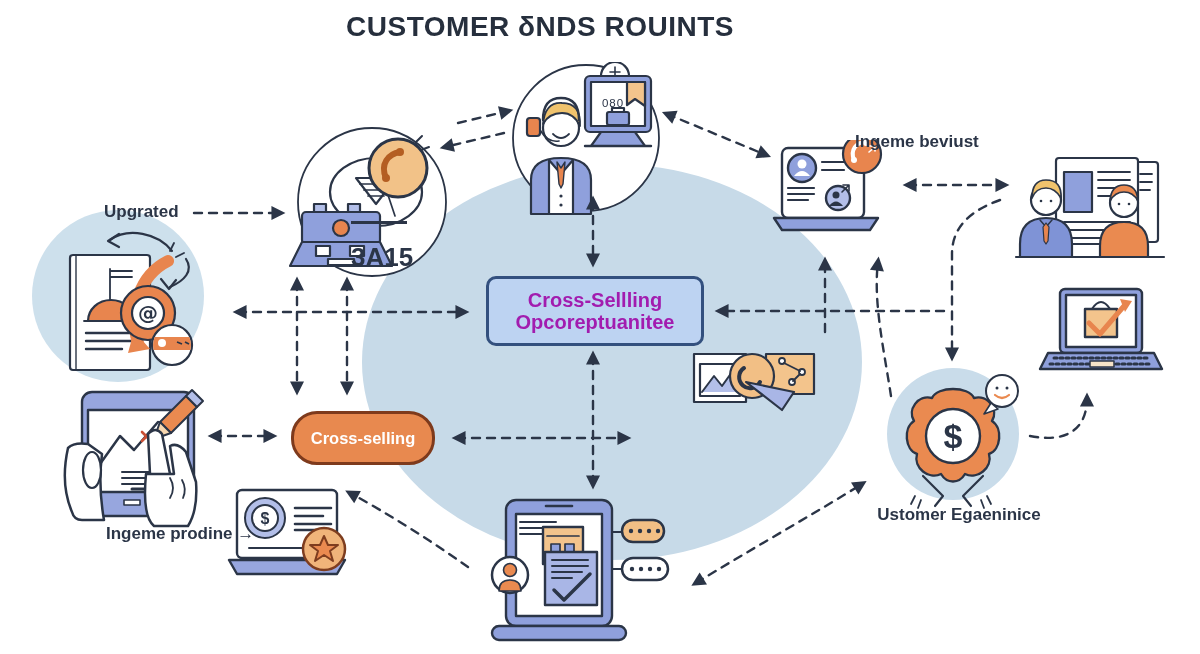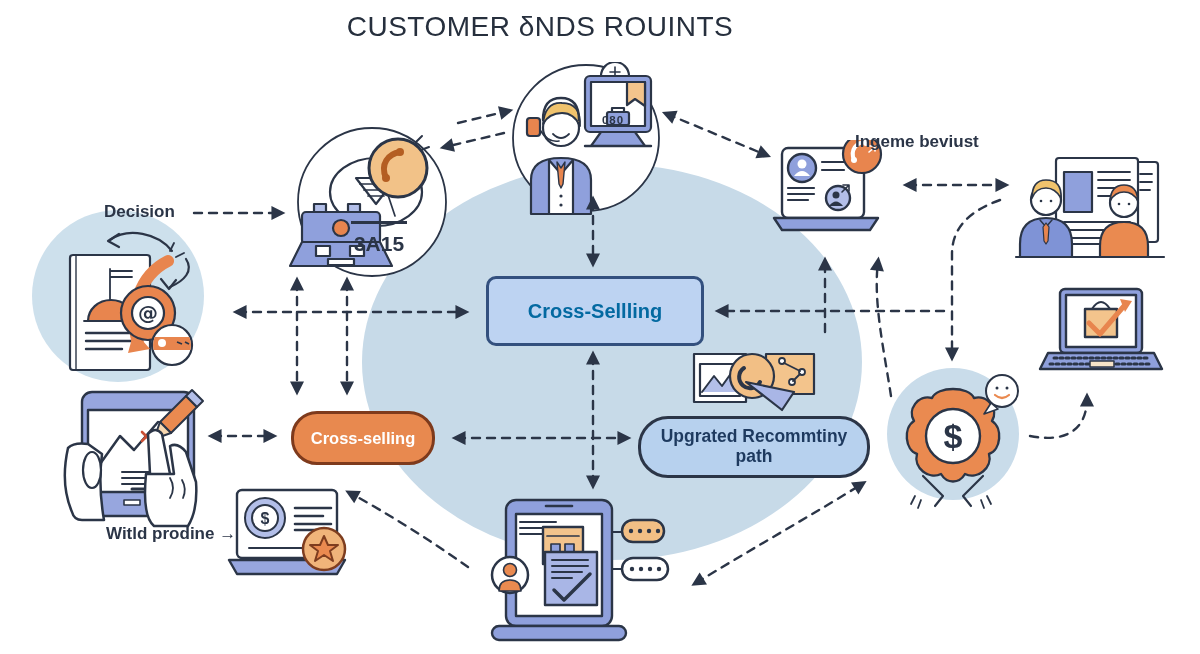--- a/index.html
+++ b/index.html
@@ -4,33 +4,33 @@
 <style>
   html,body{margin:0;padding:0;background:#fff;}
   #canvas{position:relative;width:1200px;height:654px;background:#ffffff;overflow:hidden;
           font-family:"Liberation Sans",sans-serif;}
   .abs{position:absolute;}
   svg{display:block;}
   .layer{position:absolute;left:0;top:0;}
   .lbl{position:absolute;font-weight:bold;color:#2b3547;font-size:17px;white-space:nowrap;}
   .ctr{text-align:center;}
   #title{position:absolute;left:0;top:11px;width:1080px;text-align:center;
-         font-size:28px;font-weight:400;letter-spacing:.5px;color:#262f3d;}
+         font-size:28px;font-weight:700;letter-spacing:.5px;color:#262f3d;}
   .node{position:absolute;display:flex;flex-direction:column;align-items:center;justify-content:center;
         font-weight:bold;line-height:1.12;}
   #center-box{left:486px;top:276px;width:212px;height:64px;background:#bdd3f2;
-              border:3px solid #33507e;border-radius:10px;color:#0369a1;font-size:20px;}
+              border:3px solid #33507e;border-radius:10px;color:#a21caf;font-size:20px;}
   #orange-pill{left:291px;top:411px;width:138px;height:48px;background:#e8894f;
                border:3px solid #7e3a1c;border-radius:26px;color:#ffffff;font-size:16.5px;justify-content:center;}
   #blue-pill{left:638px;top:416px;width:226px;height:56px;background:#b7d1ee;
              border:3px solid #2b3547;border-radius:30px;color:#1e3a5f;font-size:17.5px;}
-  #t-3a15{position:absolute;left:351px;top:221px;width:56px;text-align:center;
-          border-top:3px solid #2b3547;padding-top:8px;font-size:21px;font-weight:bold;color:#2b3547;}
+  #t-3a15{position:absolute;left:351px;top:221px;width:56px;text-align:left;
+          border-top:3px solid #2b3547;padding-top:18px;font-size:26px;font-weight:bold;color:#2b3547;}
   #t-080{position:absolute;left:598px;top:97px;width:30px;text-align:center;
-         font-size:11.5px;font-weight:bold;letter-spacing:1px;color:#2b3547;margin-top:17px;}
+         font-size:11.5px;font-weight:normal;letter-spacing:1px;color:#2b3547;}
 </style>
 </head>
 <body>
 
 <div id="canvas">
 
   <svg class="layer" width="1200" height="654">
     <ellipse cx="612" cy="362" rx="250" ry="198" fill="#c7dae8"></ellipse>
     <circle cx="118" cy="296" r="86" fill="#cde0ec"></circle>
     <circle cx="953" cy="434" r="66" fill="#c9dcea"></circle>
@@ -249,49 +249,47 @@
       <path d="M10,70 q-8,36 4,64 q2,8 10,8 h22 q-6,-34 -2,-66 l-14,-10 q-14,-2 -20,4 z" fill="#fff" stroke-width="2.5"></path>
       <ellipse cx="34" cy="92" rx="9" ry="18" fill="#fff" stroke-width="2.2"></ellipse>
       <path d="M90,56 q8,-8 14,0 l8,40 q-12,6 -20,0 z" fill="#fff" stroke-width="2.5"></path>
       <path d="M88,96 q-4,42 8,52 h34 q10,-16 8,-44 l-10,-30 q-8,-10 -16,-6 l4,28 z" fill="#fff" stroke-width="2.5"></path>
       <path d="M112,100 q6,10 0,20 M124,102 q5,9 1,18" stroke-width="1.8"></path>
     </g>
   </svg>
 
   <div class="node" id="center-box">
     <span>Cross-Sellling</span>
+    <span>Opcoreptuanitee</span>
   </div>
   <div class="node" id="orange-pill">
     <span>Cross-selling</span>
-  </div>
-  <div class="node" id="blue-pill">
-    <span>Upgrated Recommtiny</span>
-    <span>path</span>
   </div>
 
   <svg class="abs" style="left:690px;top:348px" width="130" height="66" viewBox="0 0 130 66">
     <g stroke="#2b3547" stroke-width="2.2" stroke-linejoin="round" stroke-linecap="round" fill="none">
       <rect x="4" y="6" width="52" height="48" fill="#fff"></rect>
       <rect x="10" y="16" width="40" height="32" fill="#fff"></rect>
       <path d="M12,44 L24,28 L32,38 L42,24 L48,44" stroke-width="2" fill="#b3bfe9"></path>
       <rect x="76" y="6" width="48" height="40" fill="#f3c48c"></rect>
       <circle cx="92" cy="13" r="3" fill="#fff" stroke-width="1.8"></circle>
       <circle cx="112" cy="24" r="3" fill="#fff" stroke-width="1.8"></circle>
       <circle cx="102" cy="34" r="3" fill="#fff" stroke-width="1.8"></circle>
       <path d="M94,15 l16,8 M110,26 l-7,7" stroke-width="1.8"></path>
       <circle cx="62" cy="28" r="22" fill="#f2bf85"></circle>
       <path d="M54,20 a11,11 0 1 0 16,14" stroke-width="4"></path>
       <path d="M56,34 L92,62 L104,44 z" fill="#a9b6e6"></path>
     </g>
   </svg>
 
   <div id="title">CUSTOMER δNDS ROUINTS</div>
-  <div class="lbl" style="left:104px;top:202px">Decision</div>
+  <div class="lbl" style="left:104px;top:202px">Upgrated</div>
   <div class="lbl" style="left:855px;top:132px">Ingeme beviust</div>
-  <div class="lbl" style="left:106px;top:524px">Witld prodine →</div>
+  <div class="lbl ctr" style="left:870px;top:505px;width:178px">Ustomer Egaeninice</div>
+  <div class="lbl" style="left:106px;top:524px">Ingeme prodine →</div>
   <div id="t-3a15">3A15</div>
   <div id="t-080">080</div>
 
   <svg class="layer" width="1200" height="654" style="pointer-events:none">
     <defs>
       <marker id="ah" viewBox="0 0 10 10" markerWidth="6.5" markerHeight="6.5" refX="6" refY="5" orient="auto-start-reverse">
         <path d="M0.5,0.5 L9.5,5 L0.5,9.5 z" fill="#2b3547"></path>
       </marker>
     </defs>
     <g fill="none" stroke="#2b3547" stroke-width="2.4" stroke-dasharray="8 7" stroke-linecap="round">

